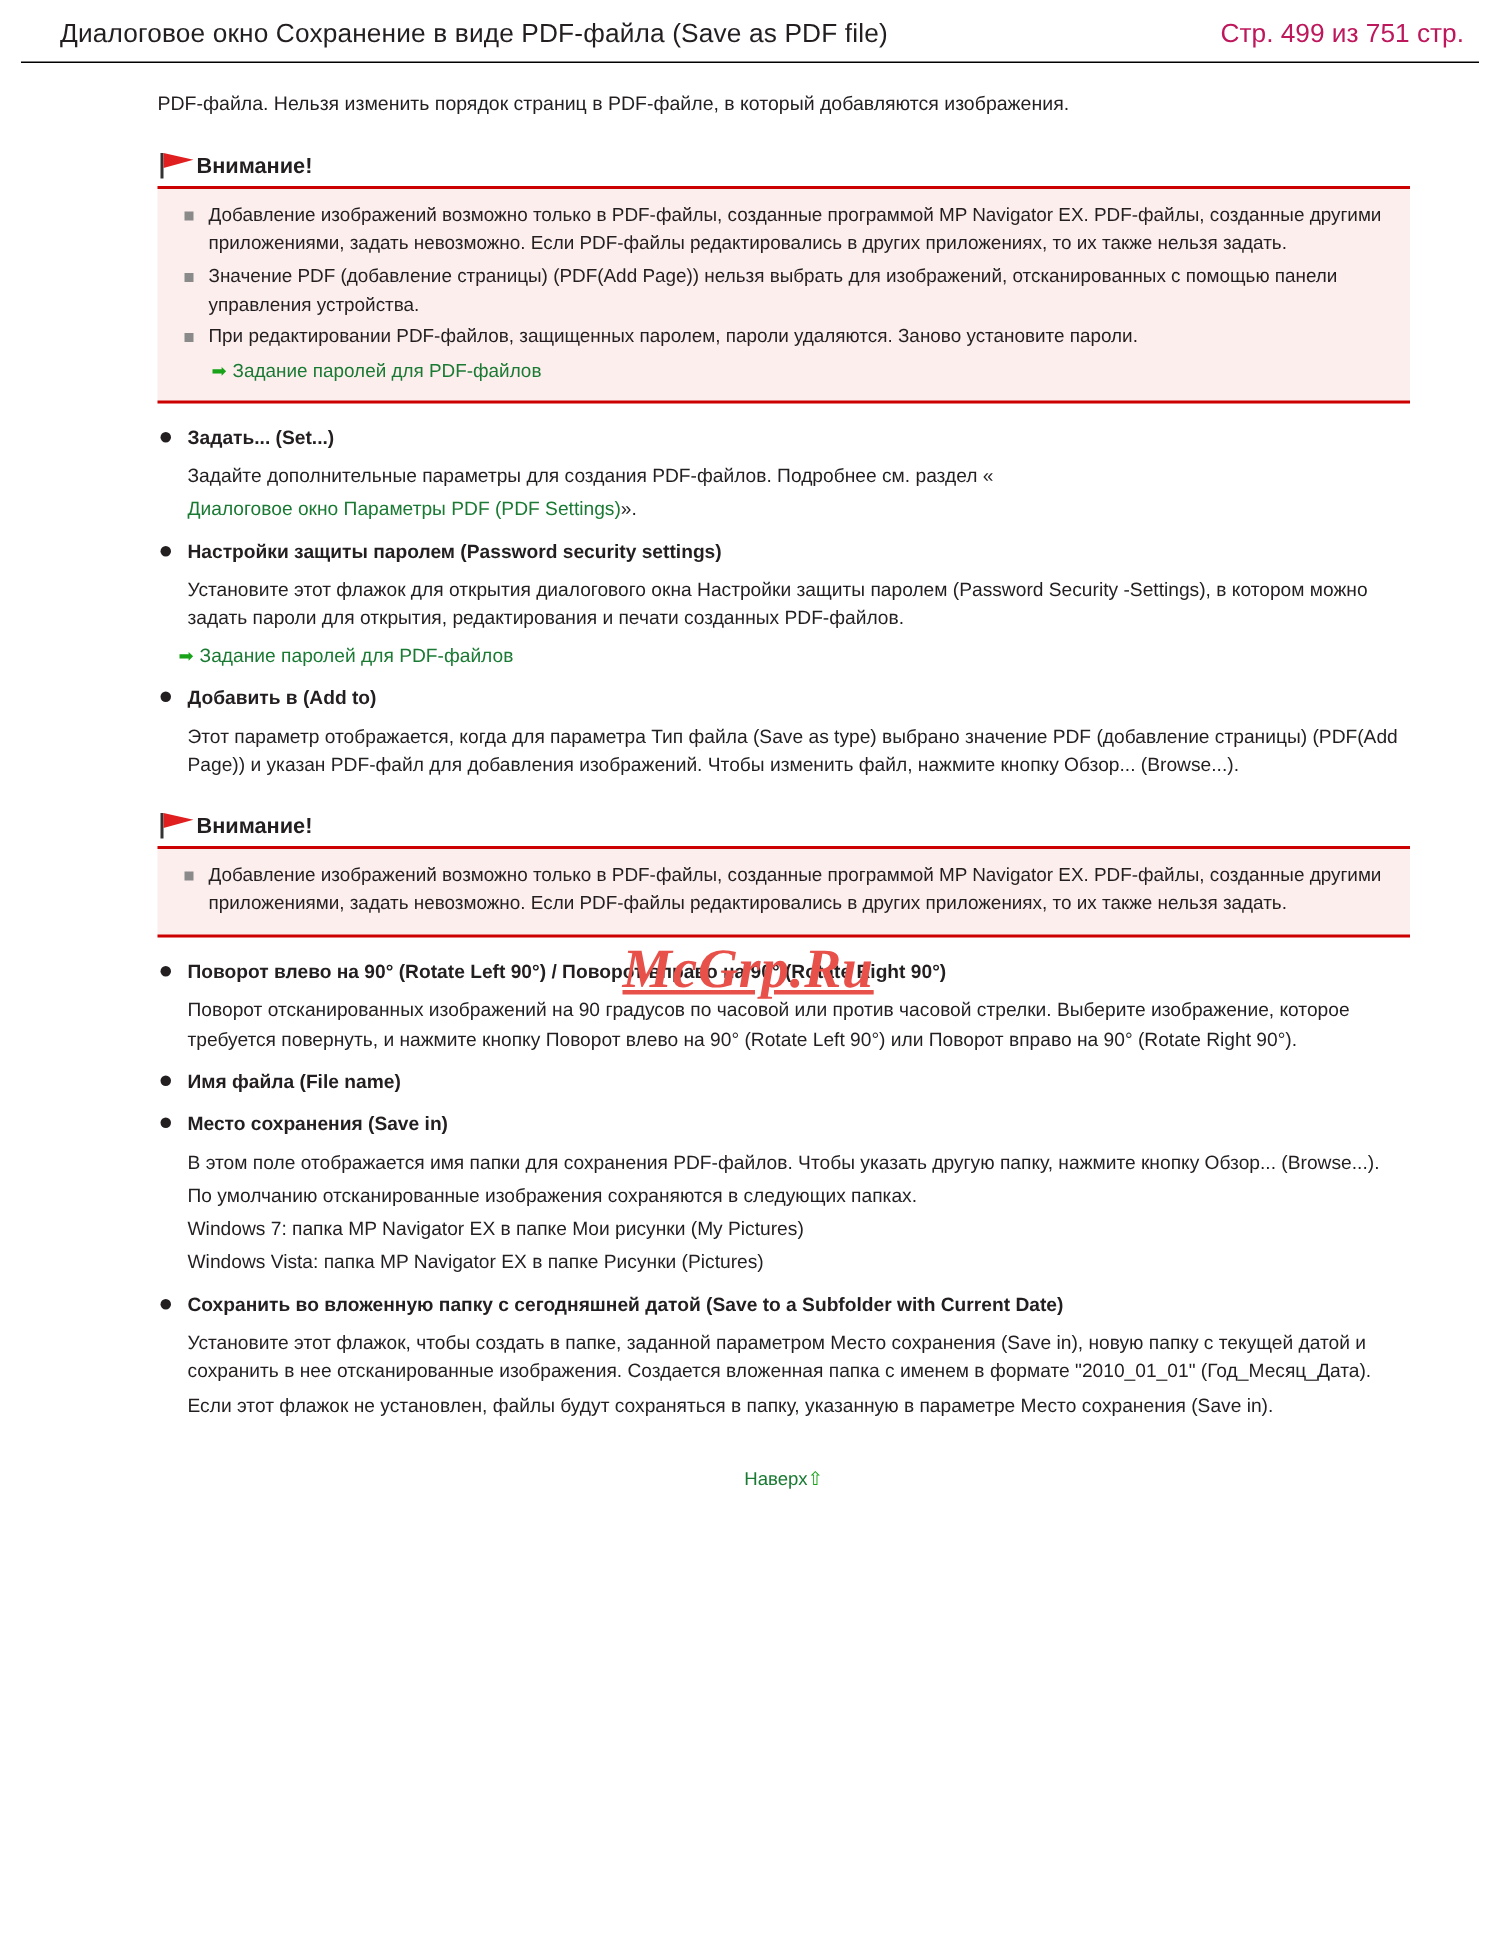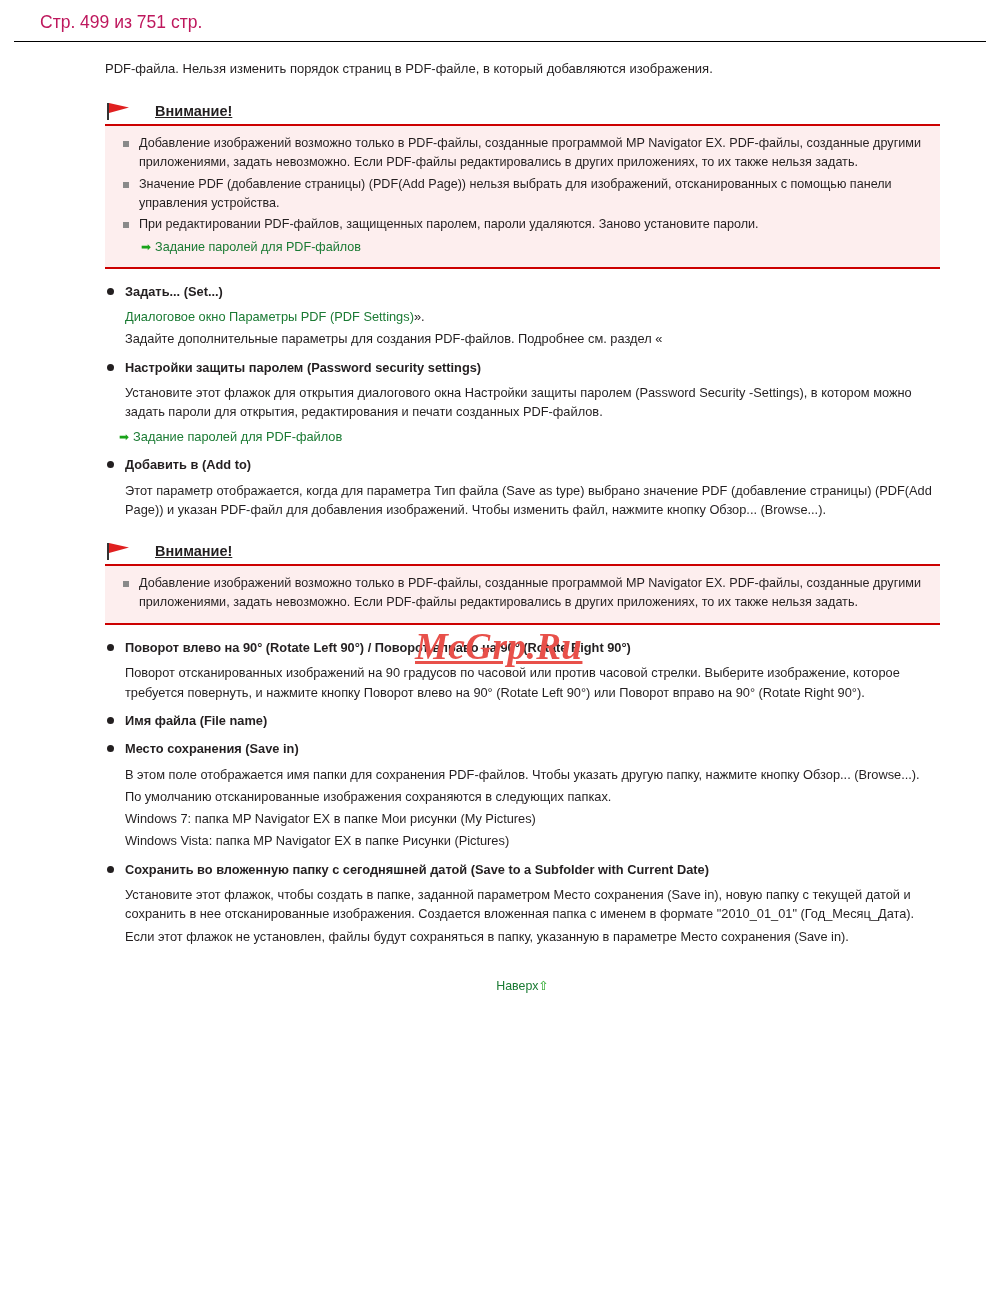--- a/index.html
+++ b/index.html
@@ -50,26 +50,25 @@
   }
   p.para {
     margin: 0 0 6px 0;
   }
   
   .caution {
     margin: 22px 0 14px 0;
   }
   .caution-head {
     display: flex;
-    align-items: flex-end;
-    gap: 24px;
+    align-items: flex-start;
+    gap: 0;
     border-bottom: 2px solid #cc0000;
     padding-bottom: 2px;
     margin-bottom: 0;
-    text-decoration: underline;
   }
   .flag-icon {
     width: 26px;
     height: 20px;
     flex: 0 0 auto;
     position: relative;
     top: -1px;
   }
   .caution-title {
     font-size: 14.5px;
@@ -188,20 +187,21 @@
   .uparrow {
     color: #19a319;
   }
 </style>
 </head>
 <body>
 
 <div class="page">
 
   <div class="header">
+    <div class="header-title">Диалоговое окно Сохранение в виде PDF-файла (Save as PDF file)</div>
     <div class="header-pages">Стр. 499 из 751 стр.</div>
   </div>
   <div class="header-rule"></div>
 
   <div class="content">
 
     <p class="para">PDF-файла. Нельзя изменить порядок страниц в PDF-файле, в который добавляются изображения.</p>
 
     <div class="caution">
       <div class="caution-head">
@@ -222,24 +222,24 @@
         <div class="link-line">
           <span class="arrow-green">➡</span><a class="green" href="#">Задание паролей для PDF-файлов</a>
         </div>
       </div>
     </div>
 
     <ul class="sections">
       <li>
         <div class="sec-title">Задать... (Set...)</div>
         <div class="sec-body">
+          <p>Задайте дополнительные параметры для создания PDF-файлов. Подробнее см. раздел «</p>
           <p>
             <a class="inline-link" href="#">Диалоговое окно Параметры PDF (PDF Settings)</a><span>».</span>
           </p>
-          <p>Задайте дополнительные параметры для создания PDF-файлов. Подробнее см. раздел «</p>
         </div>
       </li>
 
       <li>
         <div class="sec-title">Настройки защиты паролем (Password security settings)</div>
         <div class="sec-body">
           <p>Установите этот флажок для открытия диалогового окна Настройки защиты паролем (Password Security -Settings), в котором можно задать пароли для открытия, редактирования и печати созданных PDF-файлов.</p>
         </div>
         <div class="link-row">
           <span class="arrow-green">➡</span><a class="inline-link" href="#">Задание паролей для PDF-файлов</a>

